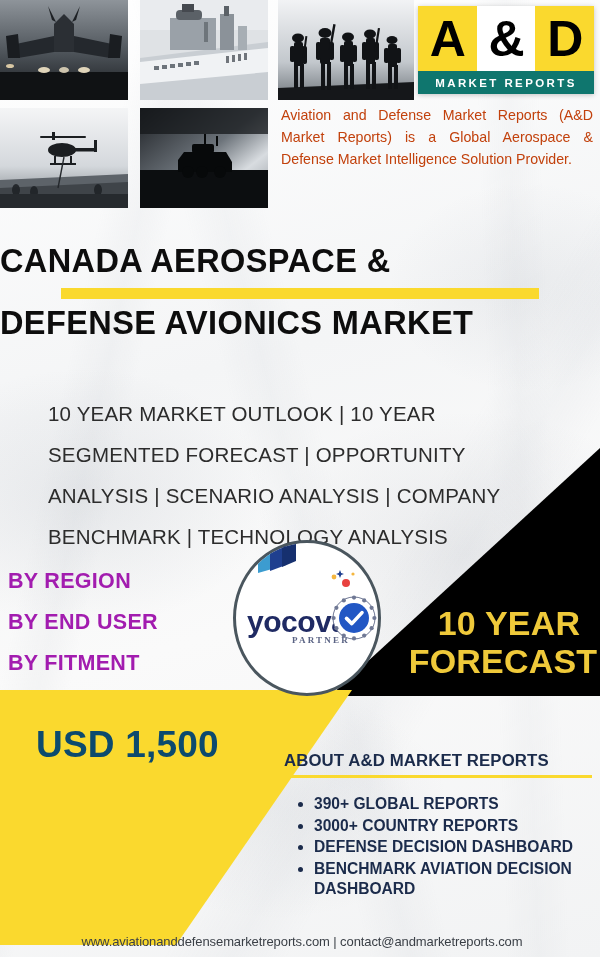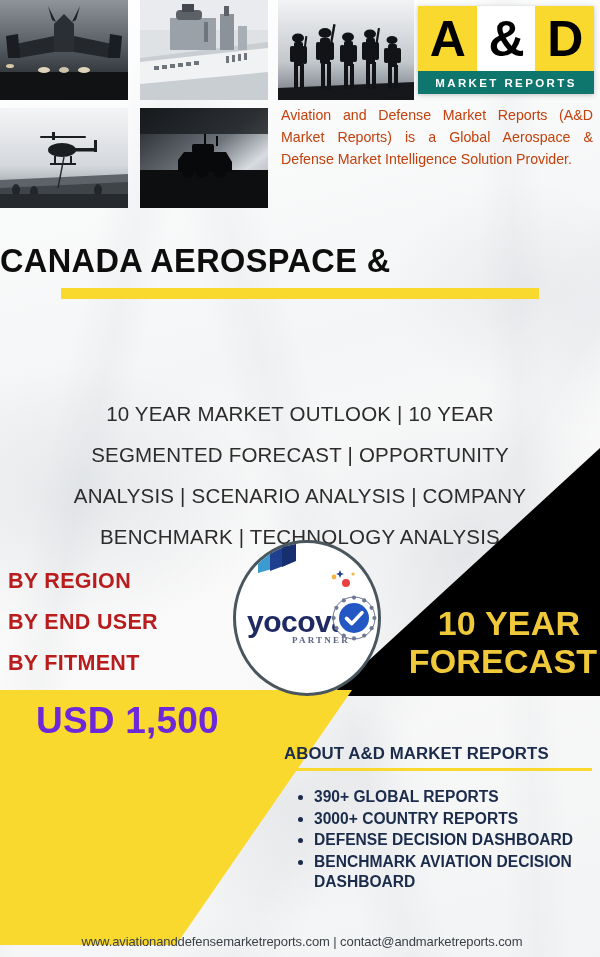--- a/index.html
+++ b/index.html
@@ -87,34 +87,34 @@
     letter-spacing:.4px; line-height:1.16;
   }
   .title-rule {
     width:478px; height:11px; background:#FAD92E;
     margin:7px auto 6px auto;
   }
 
   
   .subtitle {
     position:absolute; left:48px; top:393px; width:504px;
-    text-align:center; font-size:20.5px; line-height:41px;
+    text-align:left; font-size:20.5px; line-height:41px;
     color:#2c2c2c; letter-spacing:.2px;
   }
 
   
   .wedge-black {
     position:absolute; left:0; top:0; width:600px; height:957px;
     pointer-events:none;
   }
 
   
   .bylist {
     position:absolute; left:8px; top:561px;
-    font-size:21.5px; font-weight:700; color:#b91c1c;
+    font-size:21.5px; font-weight:700; color:#a21caf;
     line-height:41px; letter-spacing:.3px;
   }
 
   
   .yocova {
     position:absolute; left:233px; top:540px;
     width:148px; height:156px;
     border-radius:50%;
     background:#ffffff;
     border:3px solid #4a565e;
@@ -139,32 +139,32 @@
   .forecast {
     position:absolute; left:418px; top:604px;
     width:182px; text-align:center;
     font-size:34px; font-weight:800; color:#EFC93A;
     line-height:38px; letter-spacing:.2px;
   }
   .forecast .l2 { margin-left:-12px; }
 
   
   .price {
-    position:absolute; left:36px; top:700px;
-    font-size:37px; font-weight:700; color:#6d28d9;
+    position:absolute; left:36px; top:724px;
+    font-size:37px; font-weight:700; color:#0c4a6e;
     letter-spacing:.2px;
   }
 
   
   .about {
     position:absolute; left:284px; top:744px; width:310px;
   }
   .about-head {
     font-size:16.8px; font-weight:700; color:#1b2b4b;
-    letter-spacing:.1px; white-space:nowrap;
+    letter-spacing:.1px; white-space:nowrap;margin-top:7px;
   }
   .about-rule { width:308px; height:3px; background:#FAD92E; margin-top:4px; }
   .about-list {
     margin-top:16px; margin-left:30px;
     font-size:15.6px; font-weight:700; color:#1b2b4b;
     line-height:20.5px;
   }
   .about-list li { margin-bottom:1px; }
 
   
@@ -364,20 +364,21 @@
       <div class="logo-cell yellow">D</div>
     </div>
     <div class="logo-bar">MARKET REPORTS</div>
   </div>
 
   <p class="intro">Aviation and Defense Market Reports (A&amp;D Market Reports) is a Global Aerospace &amp; Defense Market Intelligence Solution Provider.</p>
 
   <div class="title-wrap">
     <div class="title-line">CANADA AEROSPACE &amp;</div>
     <div class="title-rule"></div>
+    <div class="title-line">DEFENSE AVIONICS MARKET</div>
   </div>
 
   <div class="subtitle">10 YEAR MARKET OUTLOOK | 10 YEAR SEGMENTED FORECAST | OPPORTUNITY ANALYSIS | SCENARIO ANALYSIS | COMPANY BENCHMARK | TECHNOLOGY ANALYSIS</div>
 
   <svg class="wedge-black" viewBox="0 0 600 957" preserveAspectRatio="none">
     <polygon points="600,448 600,696 330,696" fill="#000000"></polygon>
     <polygon points="0,690 352,690 176,945 0,945" fill="#FAD92E"></polygon>
   </svg>
 
   <div class="bylist">

